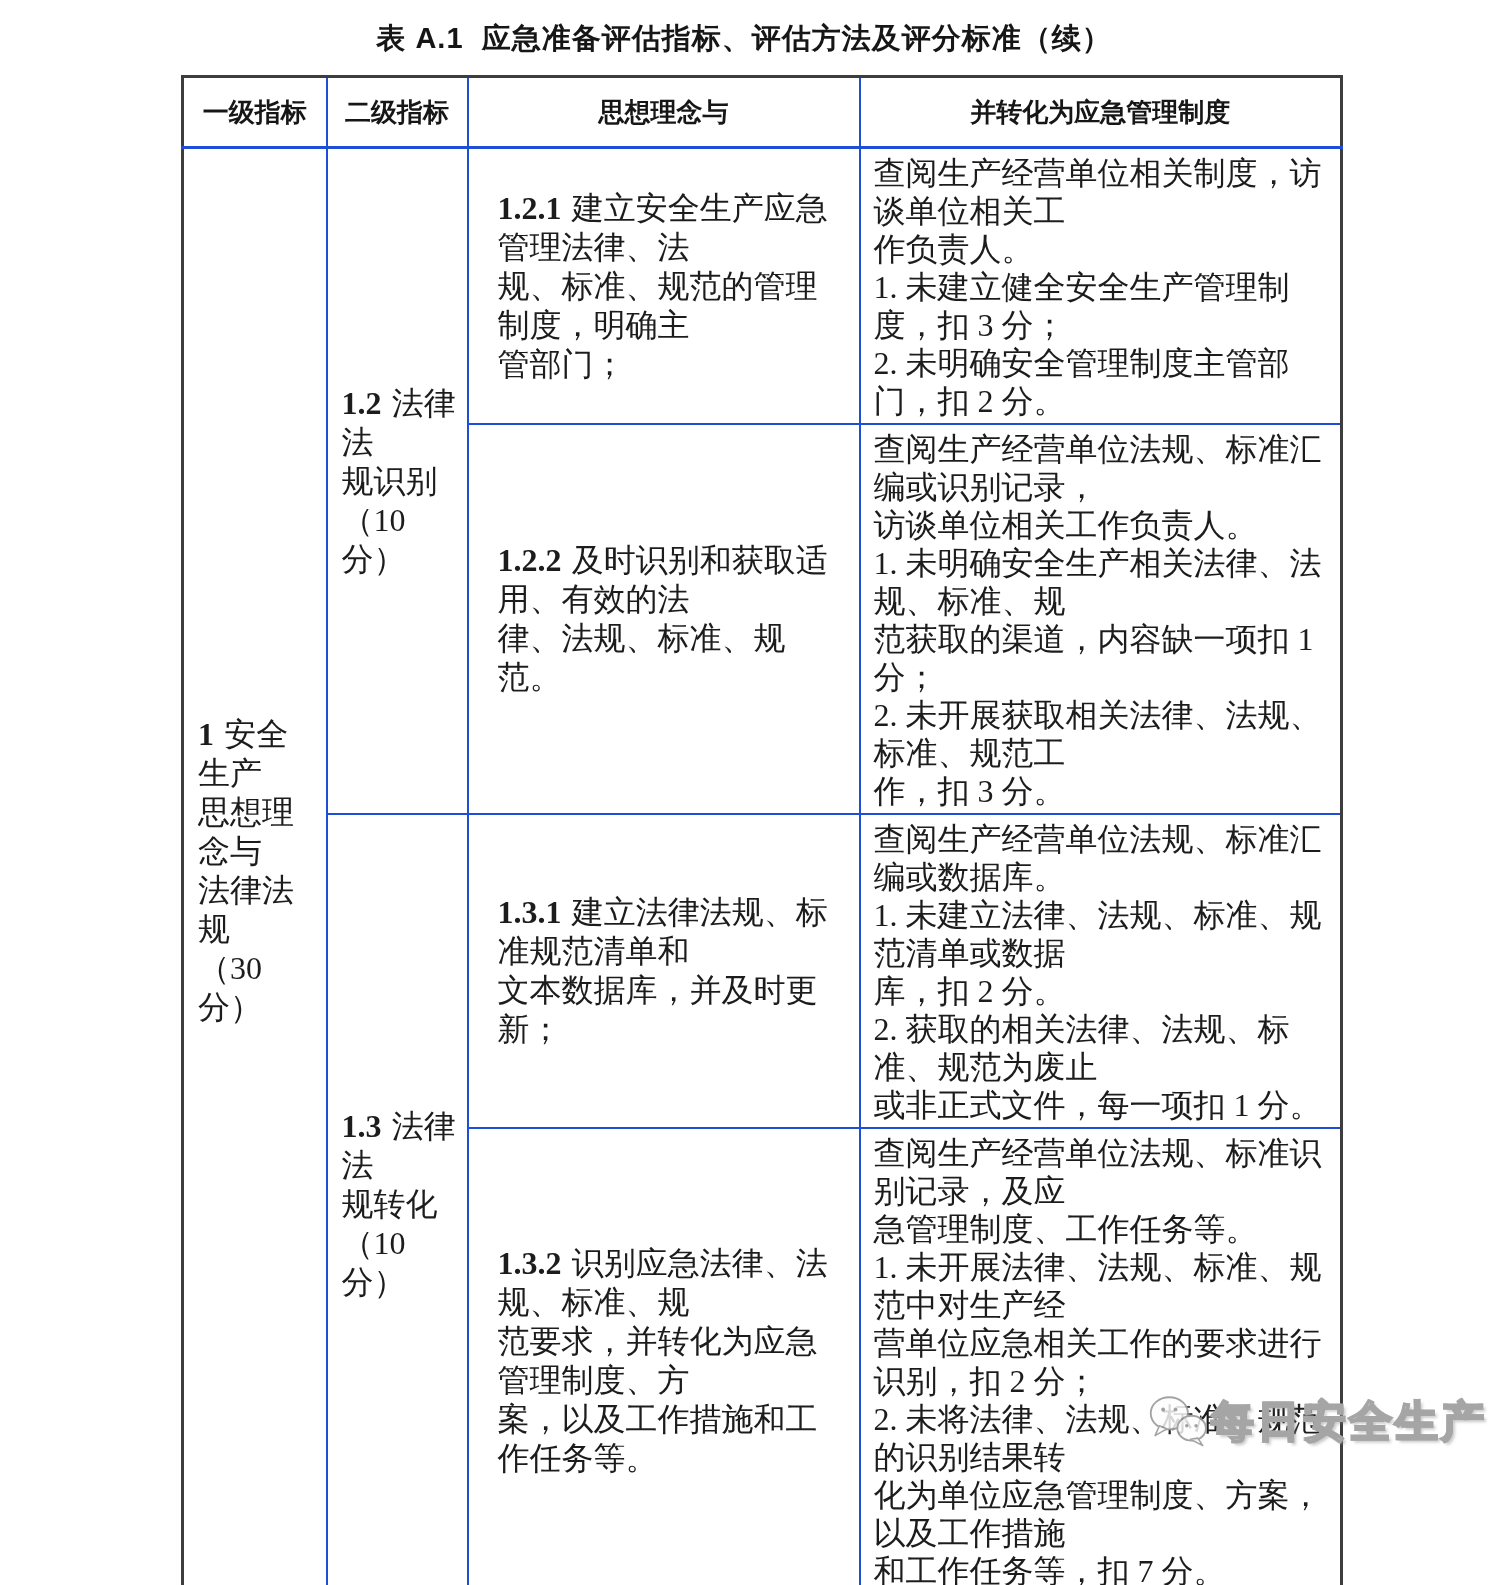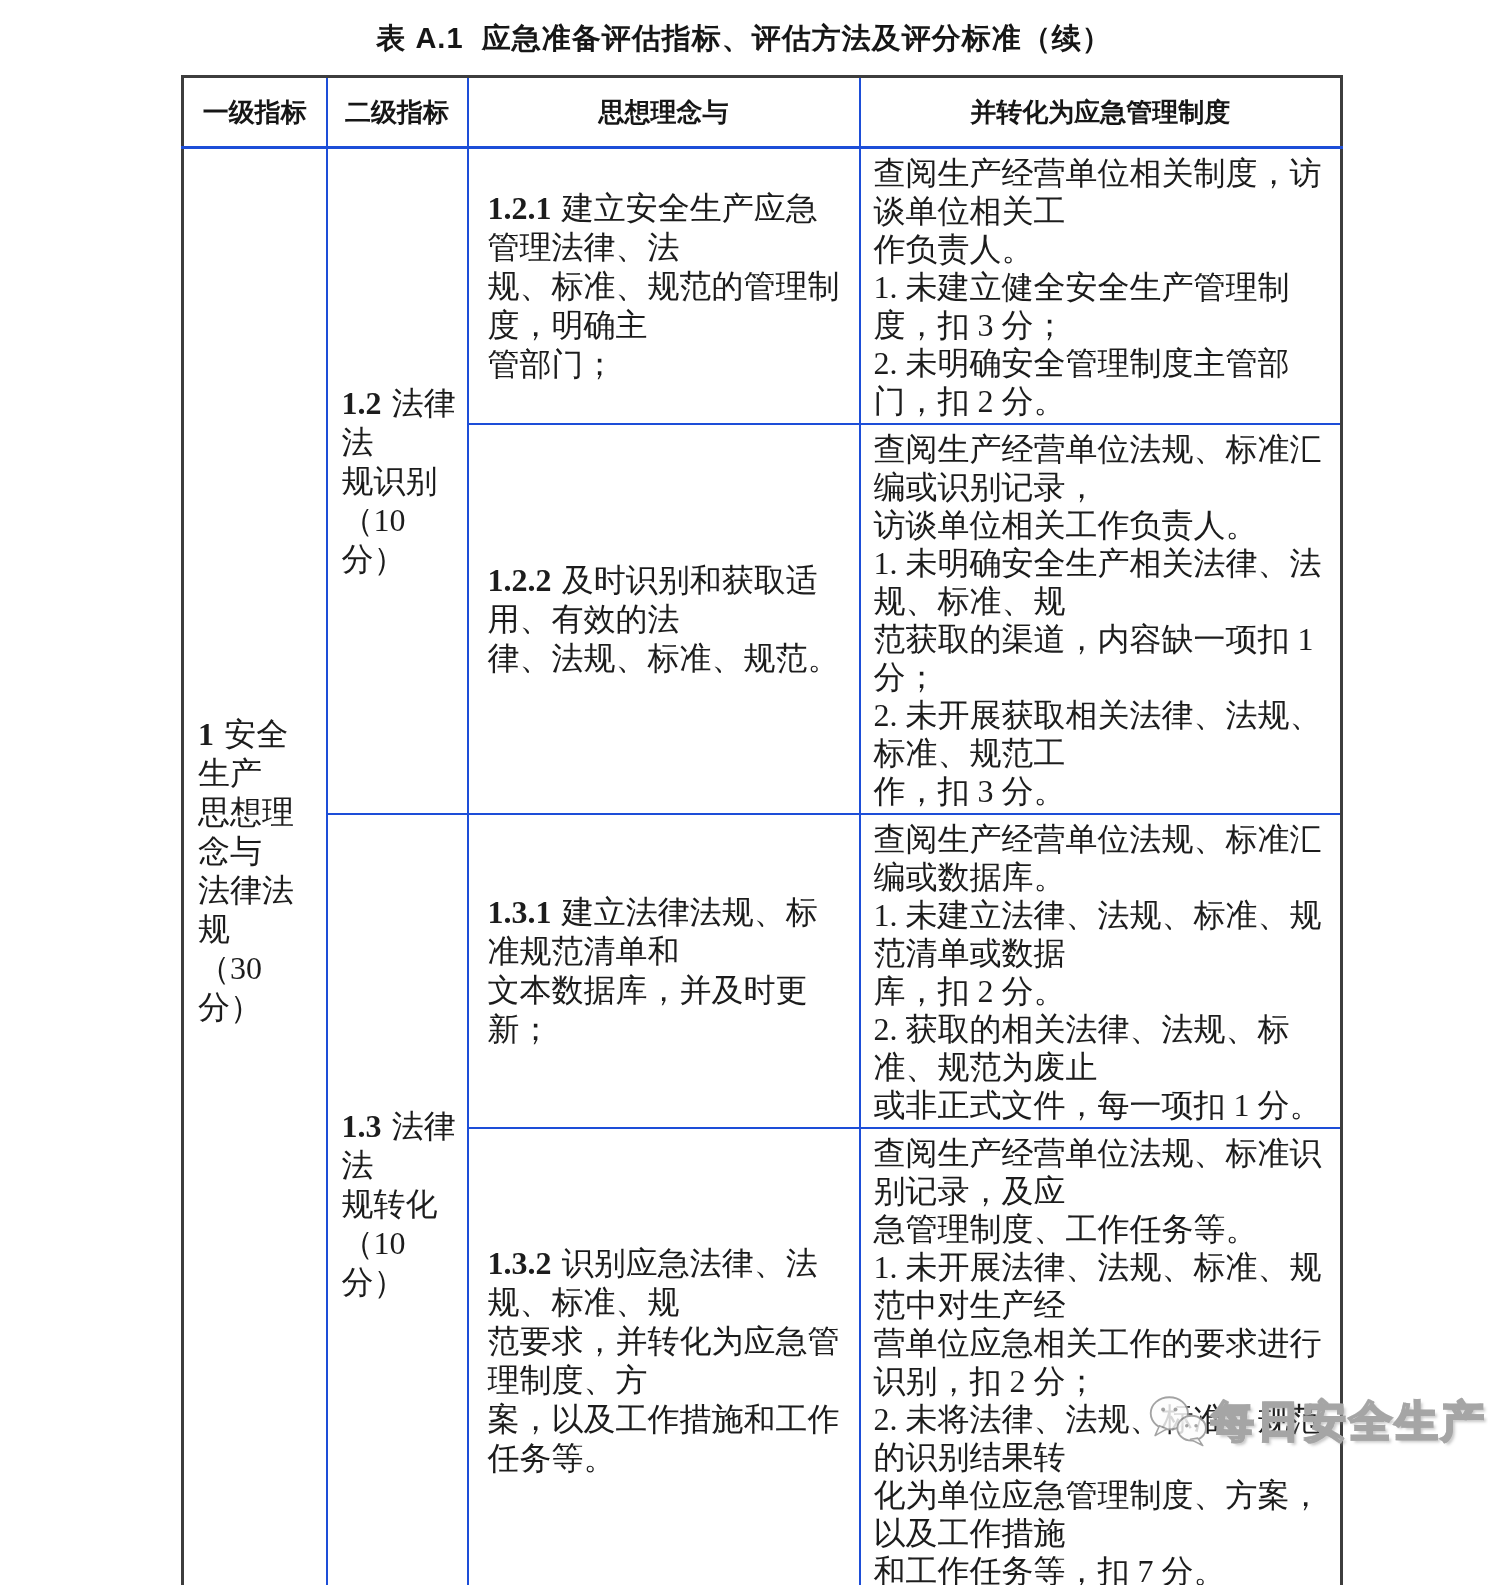--- a/index.html
+++ b/index.html
@@ -51,21 +51,21 @@
   .main-table td {
     font-size: 32px;
     text-align: left;
     color: #1c1c1c;
   }
   td.c-l1, td.c-l2, td.c-l3 {
     vertical-align: middle;
     line-height: 39px;
     padding: 4px 6px 4px 14px;
   }
-  td.c-l3 { padding-left: 19px; padding-right: 10px; margin-left: 40px; }
+  td.c-l3 { padding-left: 29px; padding-right: 10px; margin-left: 40px; }
   td.c-method {
     vertical-align: top;
     line-height: 38px;
     padding: 5px 8px 3px 13px;
     white-space: pre-line;
   }
   .num {
     font-weight: 700;
     margin-right: 0.32em;
     font-family: "Liberation Serif", "DejaVu Serif", serif;

